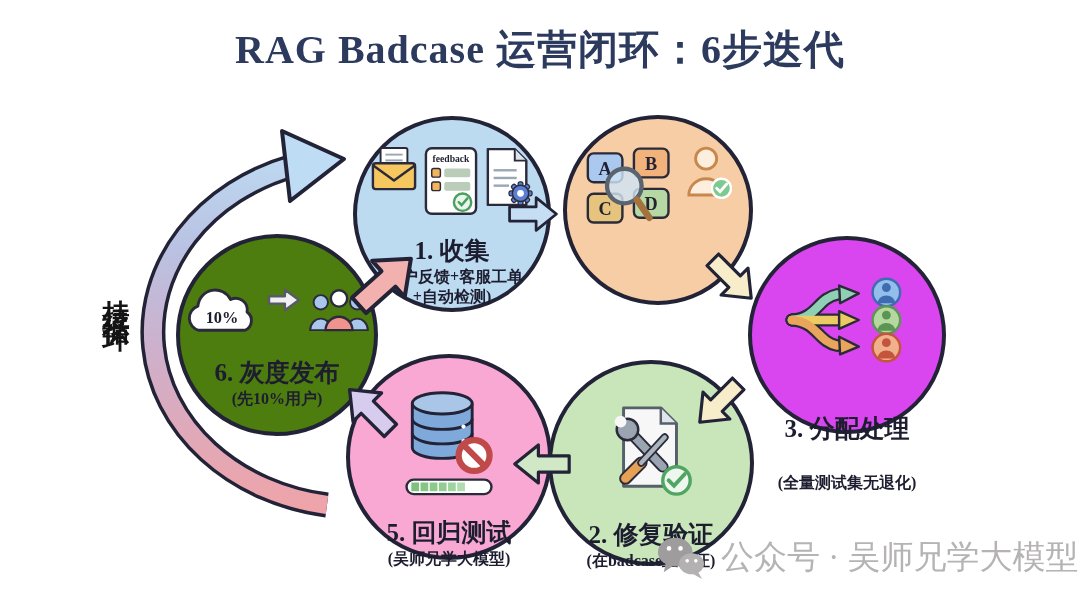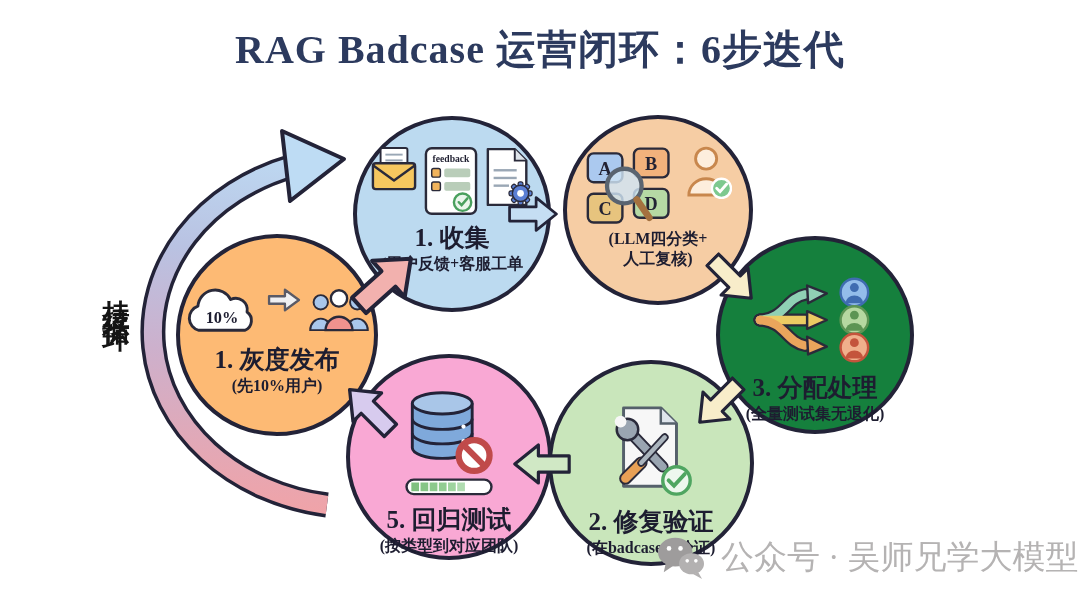--- a/index.html
+++ b/index.html
@@ -5,26 +5,26 @@
   html,body{margin:0;padding:0;background:#fff;}
   .canvas{position:relative;width:1080px;height:602px;background:#ffffff;overflow:hidden;
           font-family:Liberation Serif, serif;}
   .title{position:absolute;top:22px;left:0;right:0;text-align:center;
          font-size:40px;font-weight:bold;color:#2c3a5e;letter-spacing:1px;z-index:4;}
   .loop-svg{position:absolute;left:0;top:0;z-index:1;}
   .circle{position:absolute;border-radius:50%;border:4px solid #232338;box-sizing:border-box;
           display:flex;flex-direction:column;align-items:center;z-index:2;}
   #c1{left:353px;top:116px;width:198px;height:196px;background:#bcdaf0;padding-top:26px;}
   #c2{left:563px;top:115px;width:190px;height:190px;background:#f6cda4;padding-top:26px;}
-  #c3{left:716px;top:236px;width:198px;height:198px;background:#15803d;padding-top:34px;}
+  #c3{left:748px;top:236px;width:198px;height:198px;background:#d946ef;padding-top:34px;gap:28px;}
   #c4{left:548px;top:360px;width:206px;height:206px;background:#c9e6bb;padding-top:38px;}
   #c5{left:346px;top:354px;width:206px;height:206px;background:#f9a8d4;padding-top:26px;}
-  #c6{left:176px;top:234px;width:202px;height:202px;background:#fdba74;padding-top:48px;}
+  #c6{left:176px;top:234px;width:202px;height:202px;background:#4d7c0f;padding-top:48px;}
   .icon-row{display:flex;align-items:flex-start;gap:6px;}
-  .step-title{font-size:25px;font-weight:bold;color:#1d1d30;margin-top:5px;white-space:nowrap;}
+  .step-title{font-size:25px;font-weight:bold;color:#1d1d30;margin-top:18px;white-space:nowrap;}
   .step-sub{font-size:16px;font-weight:bold;color:#1d1d30;line-height:1.22;text-align:center;white-space:nowrap;}
   .barrow{position:absolute;z-index:3;}
   .side-label{position:absolute;left:98px;top:278px;writing-mode:vertical-rl;text-orientation:upright;
               font-size:27px;font-weight:bold;color:#141414;letter-spacing:9px;z-index:4;}
   .watermark{position:absolute;left:656px;top:534px;display:flex;align-items:center;gap:15px;
              z-index:5;color:#b5b3b3;font-size:33px;white-space:nowrap;}
 </style>
 </head>
 <body>
 
@@ -79,20 +79,21 @@
           <rect x="-2.5" y="-12" width="5" height="24" rx="2" fill="#5b7fd4" stroke="#2a2a3a" stroke-width="1.3" transform="rotate(90)"></rect>
           <rect x="-2.5" y="-12" width="5" height="24" rx="2" fill="#5b7fd4" stroke="#2a2a3a" stroke-width="1.3" transform="rotate(135)"></rect>
           <circle cx="0" cy="0" r="8.5" fill="#5b7fd4" stroke="#2a2a3a" stroke-width="1.5"></circle>
           <circle cx="0" cy="0" r="3.5" fill="#ffffff"></circle>
         </g>
       </svg>
     </div>
     <div class="step-title">1. 收集</div>
     <div class="step-sub">
       <span style="display:block">(用户反馈+客服工单</span>
+      <span style="display:block">+自动检测)</span>
     </div>
   </div>
 
   <div class="circle" id="c2">
     <div class="icon-row">
       <svg width="96" height="84" viewBox="0 0 100 86">
         <rect x="4" y="8" width="36" height="30" rx="6" fill="#abc9ef" stroke="#2a2a3a" stroke-width="2.5"></rect>
         <text x="22" y="30" font-size="19" font-weight="bold" text-anchor="middle" fill="#222233">A</text>
         <rect x="52" y="3" width="36" height="30" rx="6" fill="#f2b27c" stroke="#2a2a3a" stroke-width="2.5"></rect>
         <text x="70" y="25" font-size="19" font-weight="bold" text-anchor="middle" fill="#222233">B</text>
@@ -103,24 +104,20 @@
         <circle cx="42" cy="42" r="18" fill="#cfe4f4" fill-opacity="0.82" stroke="#5a6470" stroke-width="4.5"></circle>
         <line x1="55" y1="56" x2="68" y2="75" stroke="#a4713f" stroke-width="7" stroke-linecap="round"></line>
       </svg>
       <svg width="46" height="56" viewBox="0 0 48 58">
         <circle cx="21" cy="14" r="11" fill="#fdeedd" stroke="#c8874d" stroke-width="3"></circle>
         <path d="M3 52 a18 17 0 0 1 36 0 z" fill="#fdeedd" stroke="#c8874d" stroke-width="3"></path>
         <circle cx="37" cy="45" r="10" fill="#7dc98f" stroke="#ffffff" stroke-width="2.5"></circle>
         <path d="M32 45 l3.5 3.5 l7 -8" fill="none" stroke="#ffffff" stroke-width="3" stroke-linecap="round"></path>
       </svg>
     </div>
-    <div class="step-sub">
-      <span style="display:block">(LLM四分类+</span>
-      <span style="display:block">人工复核)</span>
-    </div>
   </div>
 
   <div class="circle" id="c3">
     <div class="icon-row">
       <svg width="126" height="92" viewBox="0 0 128 92">
         <path d="M8 46 C34 44 34 24 54 20" fill="none" stroke="#2a2a3a" stroke-width="13" stroke-linecap="round"></path>
         <path d="M8 46 H54" fill="none" stroke="#2a2a3a" stroke-width="13" stroke-linecap="round"></path>
         <path d="M8 46 C34 48 34 68 54 72" fill="none" stroke="#2a2a3a" stroke-width="13" stroke-linecap="round"></path>
         <path d="M8 46 C34 44 34 24 54 20" fill="none" stroke="#8fd0b4" stroke-width="8.5" stroke-linecap="round"></path>
         <path d="M8 46 H54" fill="none" stroke="#eccb63" stroke-width="8.5" stroke-linecap="round"></path>
@@ -186,42 +183,42 @@
           <rect x="19" y="102" width="8" height="9" fill="#7fc07f"></rect>
           <rect x="28.5" y="102" width="8" height="9" fill="#86c586"></rect>
           <rect x="38" y="102" width="8" height="9" fill="#8cc98c"></rect>
           <rect x="47.5" y="102" width="8" height="9" fill="#92cd92"></rect>
           <rect x="57" y="102" width="8" height="9" fill="#9ed49e"></rect>
           <rect x="66.5" y="102" width="8" height="9" fill="#b0dcb0"></rect>
         </g>
       </svg>
     </div>
     <div class="step-title">5. 回归测试</div>
-    <div class="step-sub">(按类型到对应团队)</div>
+    <div class="step-sub">(吴师兄学大模型)</div>
   </div>
 
   <div class="circle" id="c6">
     <div class="icon-row">
       <svg width="78" height="52" viewBox="0 0 80 54">
         <path d="M16 46 A13 13 0 0 1 15 21 A18 18 0 0 1 49 14 A12 12 0 0 1 66 27 A11 11 0 0 1 64 46 Z" fill="#ffffff" stroke="#2a2a3a" stroke-width="3" stroke-linejoin="round"></path>
         <text x="40" y="38" font-size="17" font-weight="bold" text-anchor="middle" fill="#1d1d30">10%</text>
       </svg>
       <svg width="34" height="28" viewBox="0 0 36 30">
         <polygon points="2,11 19,11 19,4 34,15 19,26 19,19 2,19" fill="#f0f0f2" stroke="#5a5a66" stroke-width="2.5" stroke-linejoin="round"></polygon>
       </svg>
       <svg width="64" height="48" viewBox="0 0 66 50">
         <circle cx="14" cy="17" r="7.5" fill="#a9c7ec" stroke="#2a2a3a" stroke-width="2"></circle>
         <path d="M3 46 a11 12 0 0 1 22 0 z" fill="#a9c7ec" stroke="#2a2a3a" stroke-width="2"></path>
         <circle cx="52" cy="17" r="7.5" fill="#a9c7ec" stroke="#2a2a3a" stroke-width="2"></circle>
         <path d="M41 46 a11 12 0 0 1 22 0 z" fill="#a9c7ec" stroke="#2a2a3a" stroke-width="2"></path>
         <circle cx="33" cy="13" r="8.5" fill="#ffffff" stroke="#2a2a3a" stroke-width="2.5"></circle>
         <path d="M19 46 a14 14 0 0 1 28 0 z" fill="#f0928e" stroke="#2a2a3a" stroke-width="2.5"></path>
       </svg>
     </div>
-    <div class="step-title">1. 灰度发布</div>
+    <div class="step-title">6. 灰度发布</div>
     <div class="step-sub">(先10%用户)</div>
   </div>
 
   <svg class="barrow" style="left:508px;top:194px" width="50" height="40" viewBox="0 0 64 50">
     <polygon points="2,16 36,16 36,4 62,25 36,46 36,34 2,34" fill="#c5def3" stroke="#232338" stroke-width="3.5" stroke-linejoin="round"></polygon>
   </svg>
   <svg class="barrow" style="left:703px;top:256px;transform:rotate(45deg)" width="58" height="46" viewBox="0 0 64 50">
     <polygon points="2,16 36,16 36,4 62,25 36,46 36,34 2,34" fill="#f8edca" stroke="#232338" stroke-width="3.5" stroke-linejoin="round"></polygon>
   </svg>
   <svg class="barrow" style="left:690px;top:380px;transform:rotate(135deg)" width="58" height="46" viewBox="0 0 64 50">

